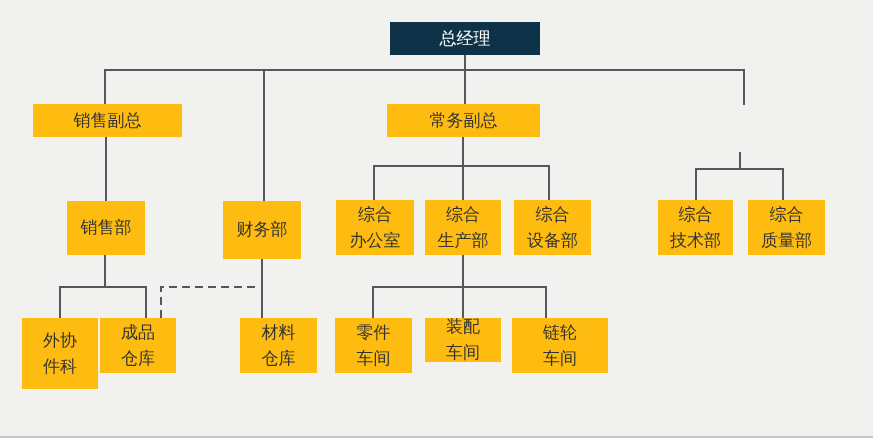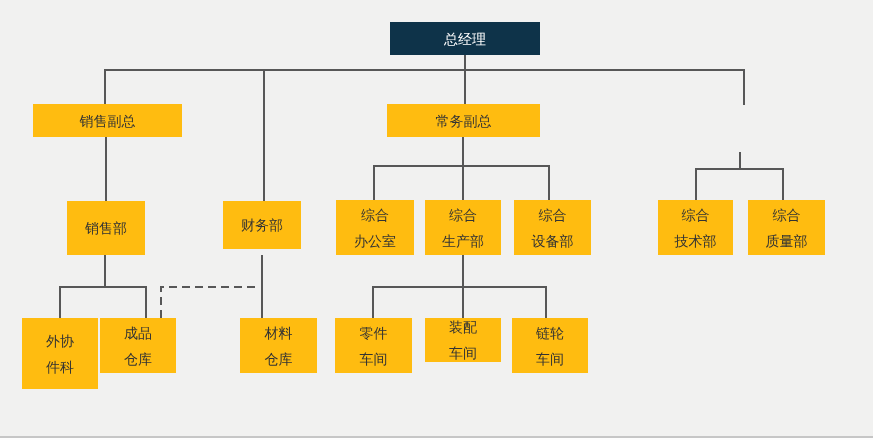--- a/index.html
+++ b/index.html
@@ -12,21 +12,21 @@
   }
   .connectors{position:absolute;left:0;top:0;width:873px;height:440px;}
   .connectors path{stroke:var(--line,#575757);stroke-width:2;fill:none;}
   .connectors path.dashed{stroke-dasharray:8 5;}
   .node{
     position:absolute;
     display:flex;align-items:center;justify-content:center;
     text-align:center;
     background:var(--node-fill,#ffbc10);
     color:var(--node-text,#333333);
-    font-size:14px;line-height:26px;
+    font-size:17px;line-height:26px;
     white-space:pre-line;
     box-sizing:border-box;
     cursor:default;
   }
   .node.root{
     background:var(--root-fill,#0e3349);
     color:var(--root-text,#ffffff);
   }
   .page-divider{
     position:absolute;left:0;top:436px;width:873px;height:2px;
@@ -71,21 +71,21 @@
 
   <div class="node root" style="left:390px;top:22px;width:150px;height:33px">总经理</div>
 
   <div class="node" style="left:33px;top:104px;width:149px;height:33px">销售副总</div>
 
   <div class="node" style="left:387px;top:104px;width:153px;height:33px">常务副总</div>
 
 
   <div class="node" style="left:67px;top:201px;width:78px;height:54px">销售部</div>
 
-  <div class="node" style="left:223px;top:201px;width:78px;height:48px">财务部</div>
+  <div class="node" style="left:223px;top:201px;width:78px;height:58px">财务部</div>
 
   <div class="node" style="left:336px;top:200px;width:78px;height:55px">综合
 办公室</div>
 
   <div class="node" style="left:425px;top:200px;width:76px;height:55px">综合
 生产部</div>
 
   <div class="node" style="left:514px;top:200px;width:77px;height:55px">综合
 设备部</div>
 
@@ -103,18 +103,18 @@
 
   <div class="node" style="left:240px;top:318px;width:77px;height:55px">材料
 仓库</div>
 
   <div class="node" style="left:335px;top:318px;width:77px;height:55px">零件
 车间</div>
 
   <div class="node" style="left:425px;top:318px;width:76px;height:44px">装配
 车间</div>
 
-  <div class="node" style="left:512px;top:318px;width:76px;height:55px">链轮
+  <div class="node" style="left:512px;top:318px;width:96px;height:55px">链轮
 车间</div>
 
   <div class="page-divider"></div>
   <div class="page-below"></div>
 </div>
 
 </body></html>

